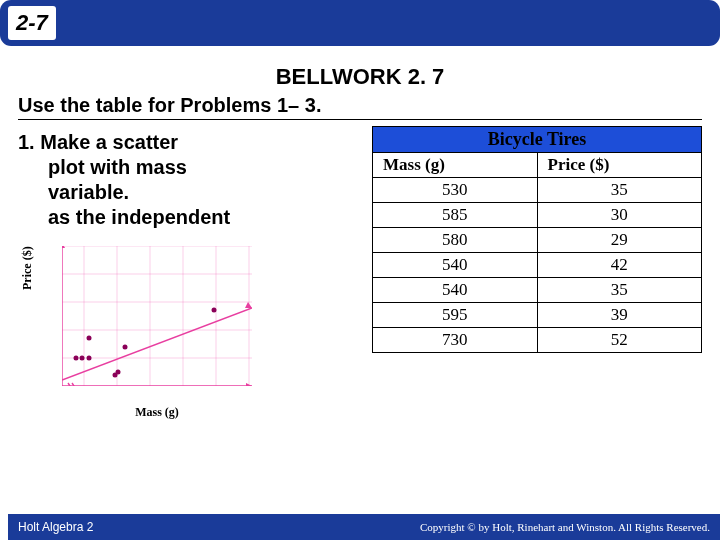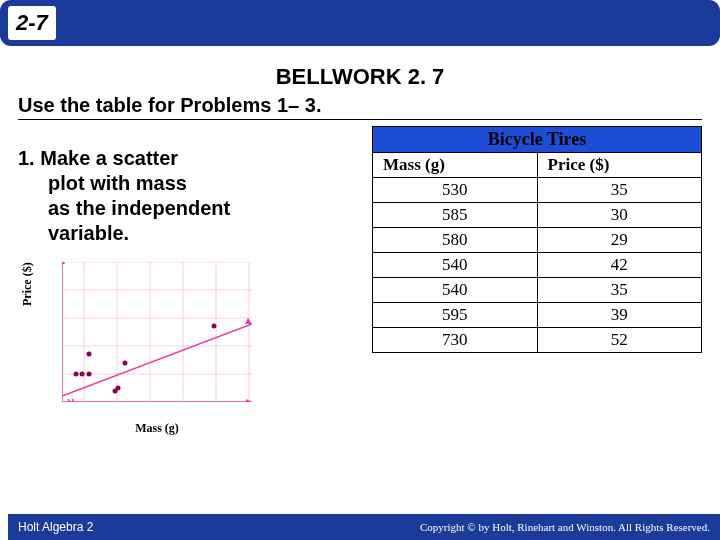--- a/index.html
+++ b/index.html
@@ -5,21 +5,21 @@
   * { margin: 0; padding: 0; box-sizing: border-box; }
   body { width: 720px; height: 540px; font-family: Verdana, Arial, sans-serif; background: #fff; overflow: hidden; }
   .header { background: #1a3b99; height: 46px; display: flex; align-items: center; padding: 0 8px; border-radius: 11px; }
   .lesson-box { background: #fff; color: #000; font-weight: 900; font-style: italic; font-size: 22px; padding: 4px 8px; border-radius: 3px; margin-right: 12px; }
   .header-title { color: #000; font-weight: 900; font-style: italic; font-size: 25px; text-shadow: 1px 1px 0 #fff, -1px -1px 0 #fff, 1px -1px 0 #fff, -1px 1px 0 #fff; }
   .content { padding: 12px 18px 0 18px; }
   .bellwork { text-align: center; font-weight: 900; font-size: 22px; margin: 6px 0 4px; }
   .instr { font-weight: 900; font-size: 20px; margin-bottom: 6px; border-bottom: 1px solid #000; padding-bottom: 2px; }
   .row { display: flex; }
   .left { width: 330px; }
-  .prob1 { font-weight: 900; font-size: 20px; line-height: 1.25; margin-top: 20px; margin-bottom: 10px; }
+  .prob1 { font-weight: 900; font-size: 20px; line-height: 1.25; margin-top: 4px; margin-bottom: 10px; }
   .prob1 .ind { display:block; padding-left: 30px; }
   .right { flex: 1; }
   .data-table { border-collapse: collapse; width: 330px; margin-left: auto; }
   .data-table th.title { background: #1d4ed8; font-weight: 900; font-family: 'Times New Roman', serif; font-size: 18px; text-align: center; border: 1px solid #000; padding: 2px 6px; }
   .data-table th, .data-table td { border: 1px solid #000; padding: 2px 10px; font-family: 'Times New Roman', serif; font-size: 17px; }
   .data-table th.head { font-weight: 900; text-align: left; }
   .data-table td { text-align: center; }
   .chart { position: relative; width: 240px; height: 180px; margin-top: 4px; margin-left: 6px; }
   .chart .plot { position: absolute; left: 38px; top: 6px; width: 190px; height: 140px; }
   .chart .grid line { stroke: #e83ea0; stroke-width: 0.5; opacity: 0.5; }
@@ -43,22 +43,22 @@
 <div class="content">
   <div class="bellwork">BELLWORK 2. 7</div>
   <div class="instr">Use the table for Problems 1– 3.</div>
 
   <div class="row">
     <div class="left">
       <div class="prob1">
         <span>1.</span>
         <span>Make a scatter</span>
         <span class="ind">plot with mass</span>
+        <span class="ind">variable.</span>
         <span class="ind">as the independent</span>
-        <span class="ind">variable.</span>
       </div>
 
       <div class="chart">
         <svg class="plot" viewBox="0 0 190 140">
 
           <g class="grid">
             <line x1="0" y1="0" x2="190" y2="0"></line>
               <line x1="0" y1="28" x2="190" y2="28"></line>
             <line x1="0" y1="56" x2="190" y2="56"></line>
               <line x1="0" y1="84" x2="190" y2="84"></line>

